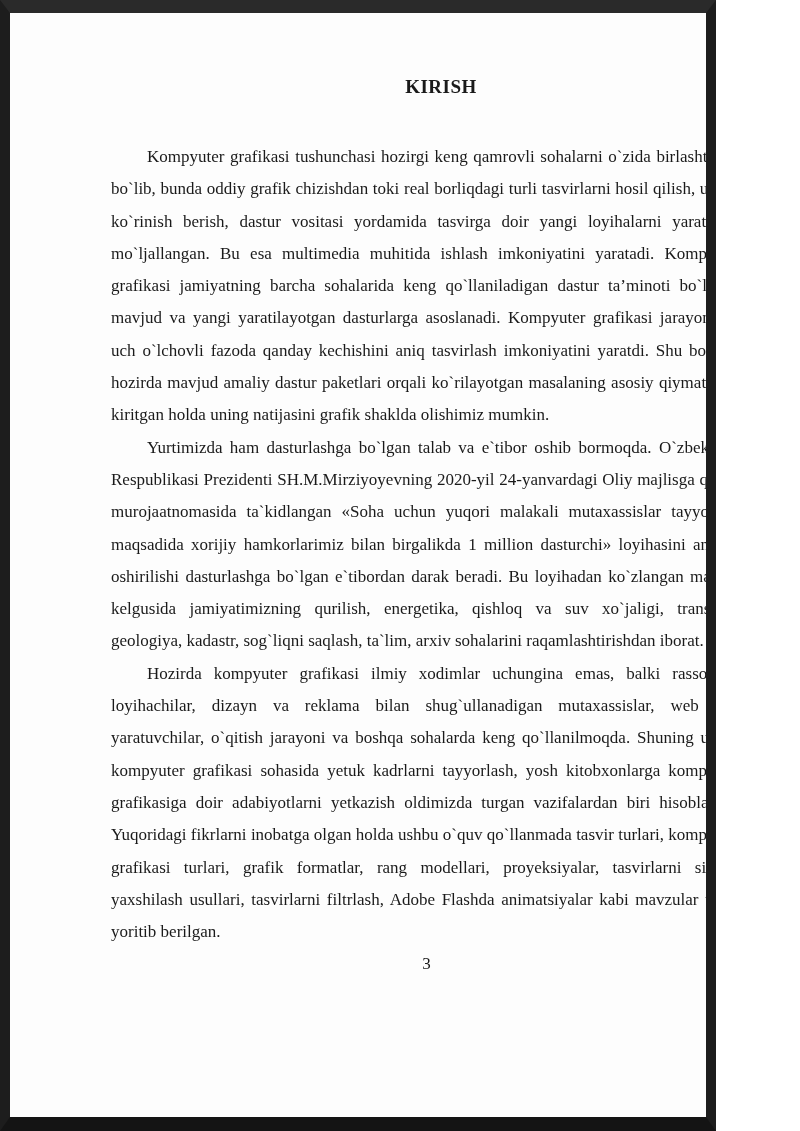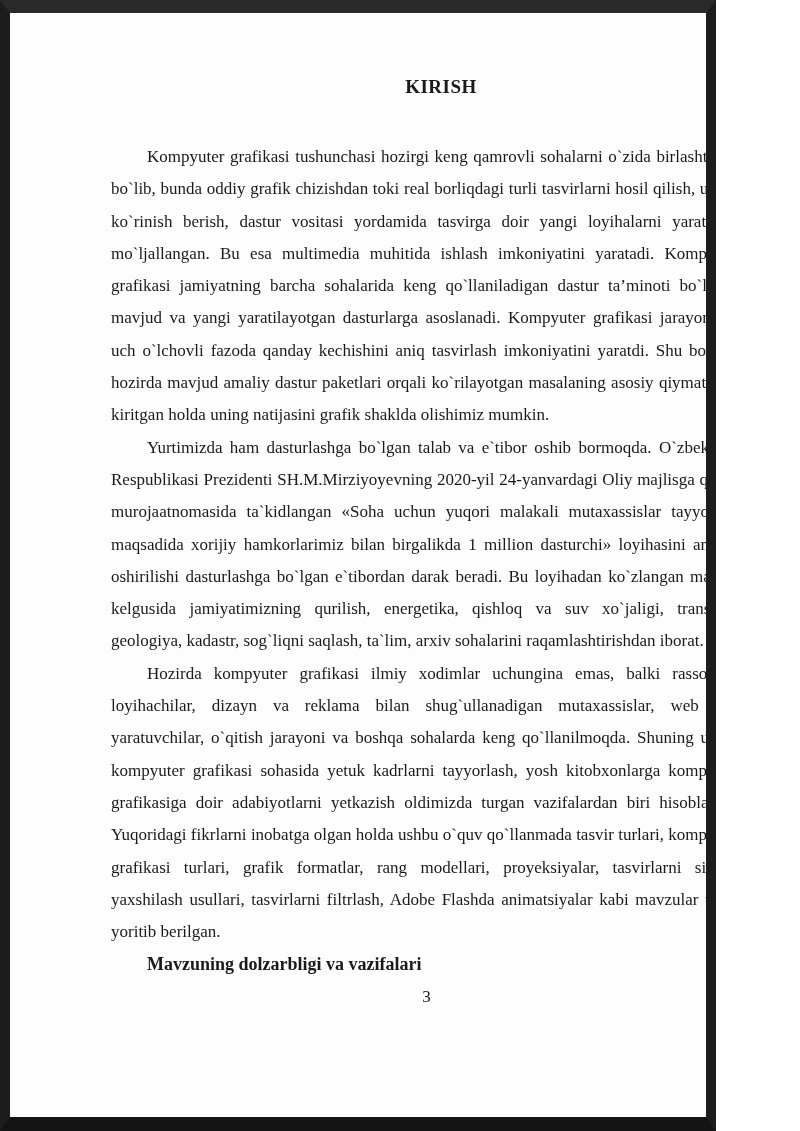--- a/index.html
+++ b/index.html
@@ -69,17 +69,16 @@
 <div class="page">
 
   <div class="scan-frame"></div>
 
   <h1 class="doc-title">KIRISH</h1>
 
   <div class="content">
     <p>Kompyuter grafikasi tushunchasi hozirgi keng qamrovli sohalarni o`zida birlashtirgan bo`lib, bunda oddiy grafik chizishdan toki real borliqdagi turli tasvirlarni hosil qilish, ularga ko`rinish berish, dastur vositasi yordamida tasvirga doir yangi loyihalarni yaratishga mo`ljallangan. Bu esa multimedia muhitida ishlash imkoniyatini yaratadi. Kompyuter grafikasi jamiyatning barcha sohalarida keng qo`llaniladigan dastur ta’minoti bo`lib, u mavjud va yangi yaratilayotgan dasturlarga asoslanadi. Kompyuter grafikasi jarayonlarni uch o`lchovli fazoda qanday kechishini aniq tasvirlash imkoniyatini yaratdi. Shu boisdan hozirda mavjud amaliy dastur paketlari orqali ko`rilayotgan masalaning asosiy qiymatlarini kiritgan holda uning natijasini grafik shaklda olishimiz mumkin.</p>
     <p>Yurtimizda ham dasturlashga bo`lgan talab va e`tibor oshib bormoqda. O`zbekiston Respublikasi Prezidenti SH.M.Mirziyoyevning 2020-yil 24-yanvardagi Oliy majlisga qilgan murojaatnomasida ta`kidlangan «Soha uchun yuqori malakali mutaxassislar tayyorlash maqsadida xorijiy hamkorlarimiz bilan birgalikda 1 million dasturchi» loyihasini amalga oshirilishi dasturlashga bo`lgan e`tibordan darak beradi. Bu loyihadan ko`zlangan maqsad kelgusida jamiyatimizning qurilish, energetika, qishloq va suv xo`jaligi, transport, geologiya, kadastr, sog`liqni saqlash, ta`lim, arxiv sohalarini raqamlashtirishdan iborat.</p>
     <p>Hozirda kompyuter grafikasi ilmiy xodimlar uchungina emas, balki rassomlar, loyihachilar, dizayn va reklama bilan shug`ullanadigan mutaxassislar, web sayt yaratuvchilar, o`qitish jarayoni va boshqa sohalarda keng qo`llanilmoqda. Shuning uchun kompyuter grafikasi sohasida yetuk kadrlarni tayyorlash, yosh kitobxonlarga kompyuter grafikasiga doir adabiyotlarni yetkazish oldimizda turgan vazifalardan biri hisoblanadi. Yuqoridagi fikrlarni inobatga olgan holda ushbu o`quv qo`llanmada tasvir turlari, kompyuter grafikasi turlari, grafik formatlar, rang modellari, proyeksiyalar, tasvirlarni sifatini yaxshilash usullari, tasvirlarni filtrlash, Adobe Flashda animatsiyalar kabi mavzular to`liq yoritib berilgan.</p>
-    <p class="subheading">Mavzuning dolzarbligi va vazifalari</p>
     <div class="page-number">3</div>
   </div>
 
 </div>
 
 </body></html>

